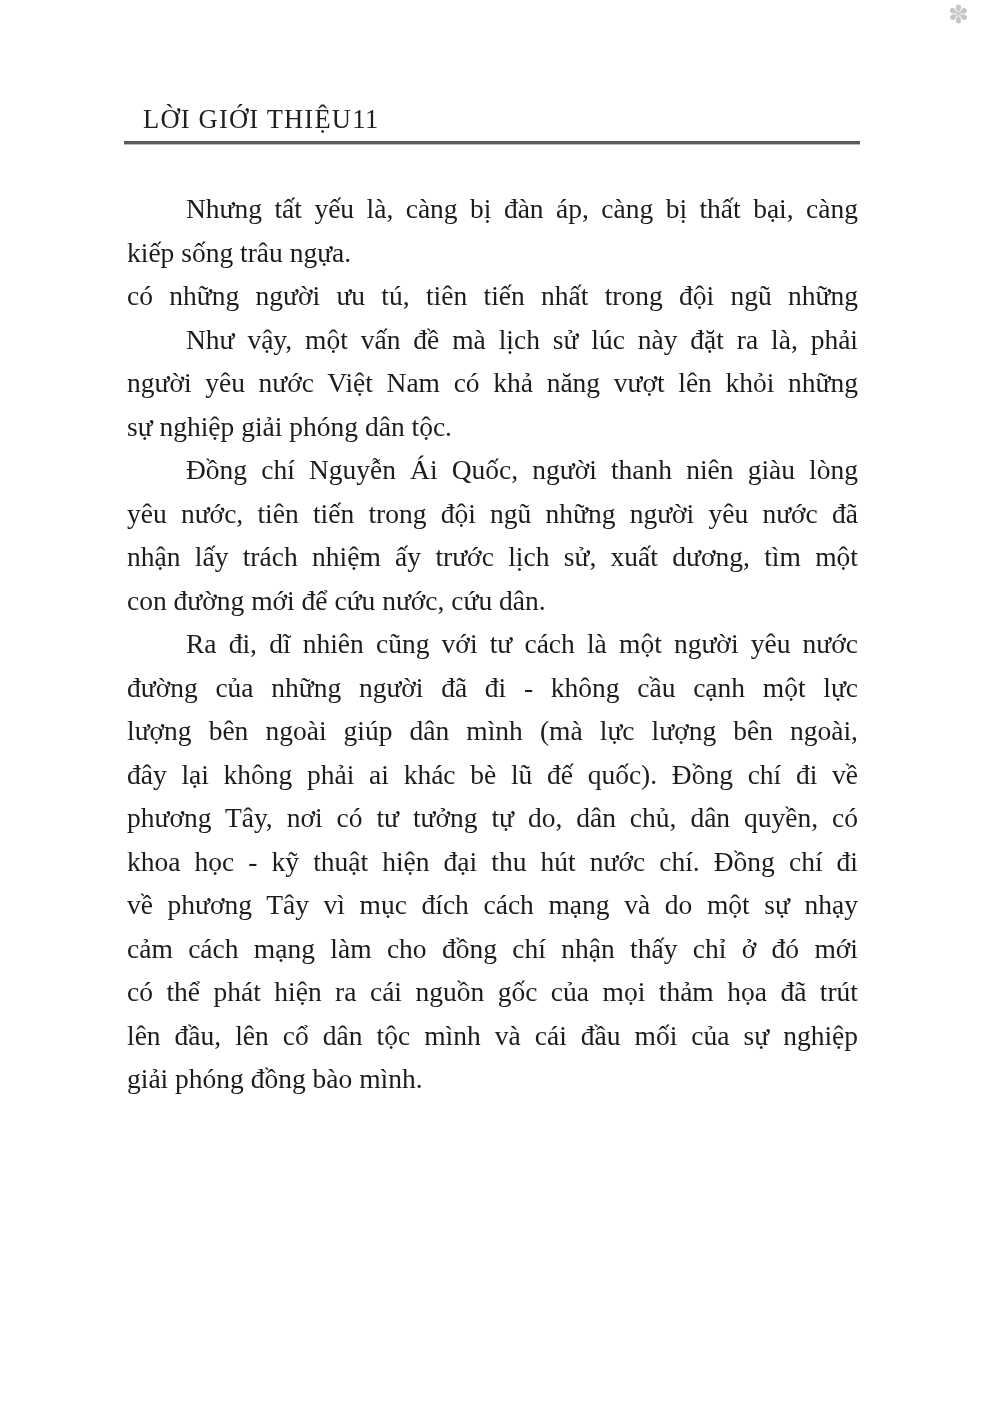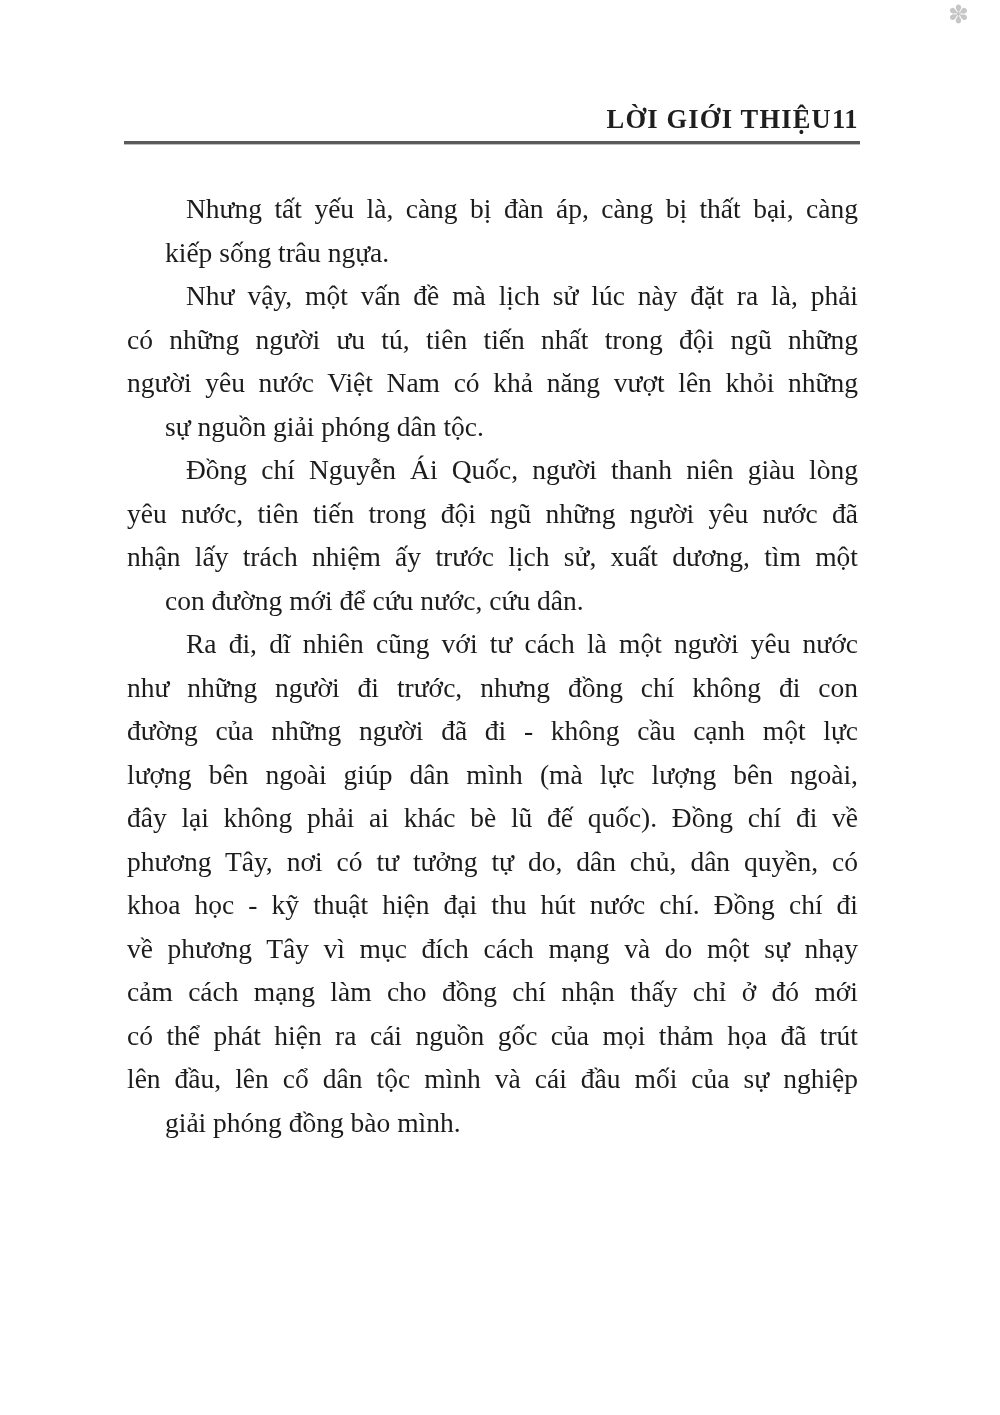--- a/index.html
+++ b/index.html
@@ -29,26 +29,25 @@
     top: 0;
     width: 731px;
     height: 1415px;
   }
   .header {
     position: absolute;
     top: 103px;
     left: 0;
     width: 100%;
     display: flex;
-    justify-content: flex-end;
+    justify-content: flex-start;
     align-items: baseline;
     font-size: 26.5px;
     line-height: 32px;
     color: #1e1e1e;
-    font-weight: bold;
   }
   .header .title {
     letter-spacing: 1.2px;
     padding-left: 16px;
   }
   .header .page-number {
     letter-spacing: 0.5px;
   }
   .rule {
     position: absolute;
@@ -71,21 +70,20 @@
   .line {
     text-align: justify;
     text-align-last: justify;
     -moz-text-align-last: justify;
   }
   .line.first {
     text-indent: 59px;
   }
   .line.last {
     text-align-last: left;
-    margin-left: 38px;
     -moz-text-align-last: left;
   }
 </style>
 </head>
 <body>
 
 <span class="corner-icon">✽</span>
 
 <div class="page">
 
@@ -95,34 +93,33 @@
   </div>
 
   <div class="rule"></div>
 
   <div class="textblock" id="textblock">
       <div>
         <div class="line first">Nhưng tất yếu là, càng bị đàn áp, càng bị thất bại, càng</div>
         <div class="line last">kiếp sống trâu ngựa.</div>
       </div>
       <div>
+        <div class="line">có những người ưu tú, tiên tiến nhất trong đội ngũ những</div>
         <div class="line first">Như vậy, một vấn đề mà lịch sử lúc này đặt ra là, phải</div>
-        <div class="line">có những người ưu tú, tiên tiến nhất trong đội ngũ những</div>
         <div class="line">người yêu nước Việt Nam có khả năng vượt lên khỏi những</div>
-        <div class="line last">sự nguồn giải phóng dân tộc.</div>
+        <div class="line last">sự nghiệp giải phóng dân tộc.</div>
       </div>
       <div>
         <div class="line first">Đồng chí Nguyễn Ái Quốc, người thanh niên giàu lòng</div>
         <div class="line">yêu nước, tiên tiến trong đội ngũ những người yêu nước đã</div>
         <div class="line">nhận lấy trách nhiệm ấy trước lịch sử, xuất dương, tìm một</div>
         <div class="line last">con đường mới để cứu nước, cứu dân.</div>
       </div>
       <div>
         <div class="line first">Ra đi, dĩ nhiên cũng với tư cách là một người yêu nước</div>
-        <div class="line">như những người đi trước, nhưng đồng chí không đi con</div>
         <div class="line">đường của những người đã đi - không cầu cạnh một lực</div>
         <div class="line">lượng bên ngoài giúp dân mình (mà lực lượng bên ngoài,</div>
         <div class="line">đây lại không phải ai khác bè lũ đế quốc). Đồng chí đi về</div>
         <div class="line">phương Tây, nơi có tư tưởng tự do, dân chủ, dân quyền, có</div>
         <div class="line">khoa học - kỹ thuật hiện đại thu hút nước chí. Đồng chí đi</div>
         <div class="line">về phương Tây vì mục đích cách mạng và do một sự nhạy</div>
         <div class="line">cảm cách mạng làm cho đồng chí nhận thấy chỉ ở đó mới</div>
         <div class="line">có thể phát hiện ra cái nguồn gốc của mọi thảm họa đã trút</div>
         <div class="line">lên đầu, lên cổ dân tộc mình và cái đầu mối của sự nghiệp</div>
         <div class="line last">giải phóng đồng bào mình.</div>

